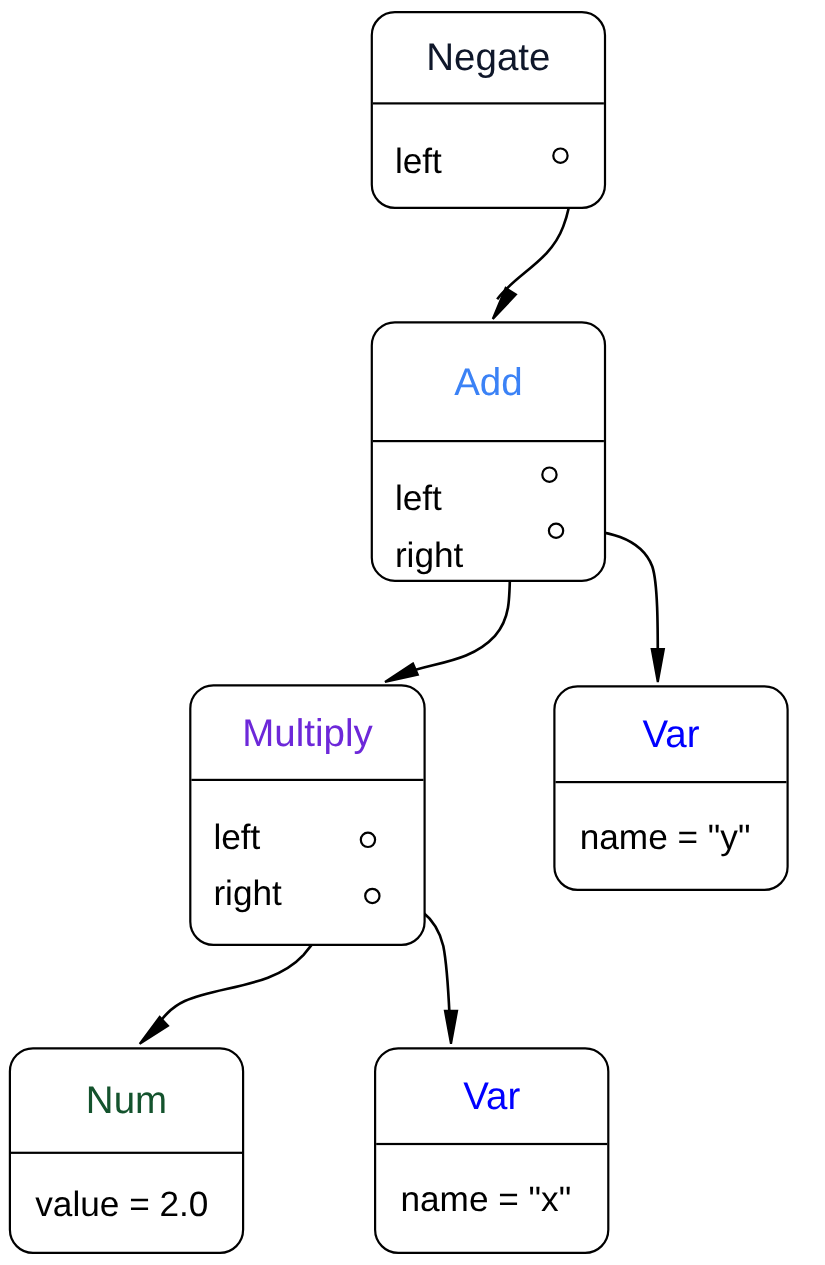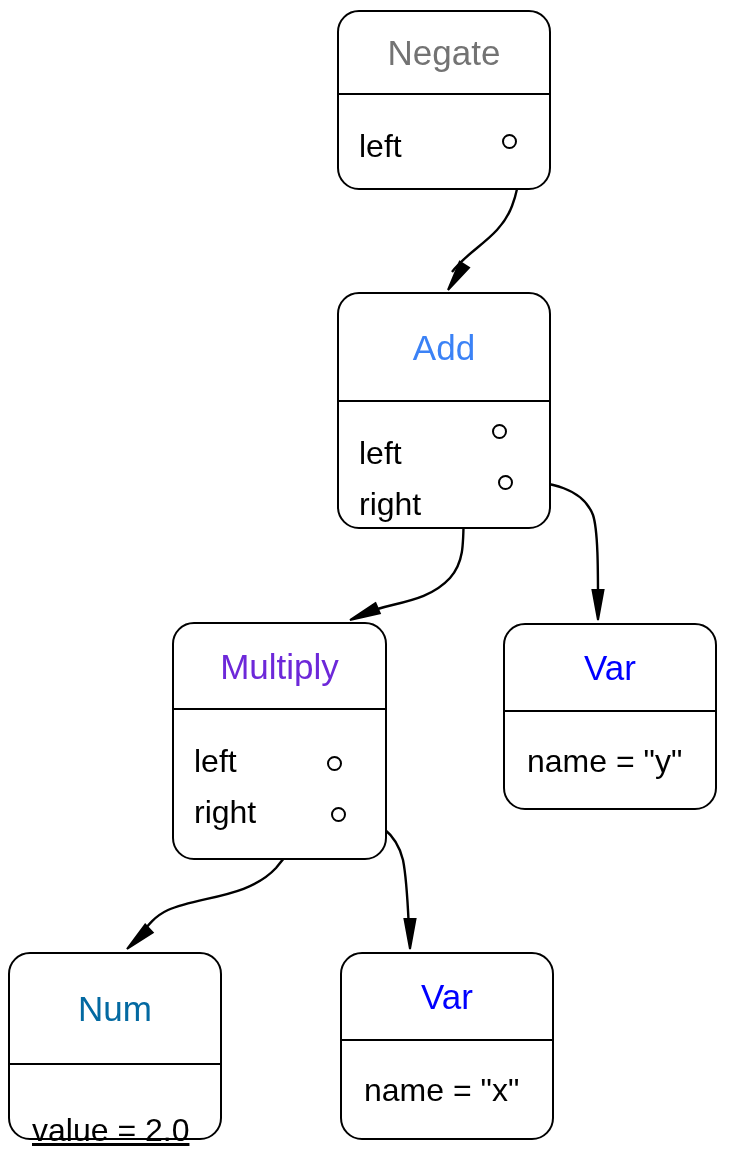--- a/index.html
+++ b/index.html
@@ -106,21 +106,21 @@
         <path d="M 145.2,924.5 L 127,949 L 152.7,932.6 Z" fill="#000000" stroke="#000000" stroke-width="2" stroke-linejoin="miter"></path>
       </g>
       <g>
         <path d="M 345,815 C 375,818 396,831 403,860 C 407,880 408,910 409,930" fill="none" stroke="#000000" stroke-width="2.4"></path>
         <path d="M 404.5,919.0 L 410,949 L 415.5,919.0 Z" fill="#000000" stroke="#000000" stroke-width="2" stroke-linejoin="miter"></path>
       </g>
     </svg>
 
   <div id="node-layer">
       <div class="node" style="left: 337px; top: 10px; width: 214px; height: 180px;">
-        <div class="node-title" style="height: 81px; color: #737373;">Negate</div>
+        <div class="node-title" style="height: 81px; color: #0f172a;">Negate</div>
         <div class="node-divider"></div>
         <div class="port" style="left: 163px; top: 122px;"></div>
         <div class="node-body" style="height: 93px;">
           <div class="field-row" style="height: 62px; margin-top: 20px;">
             <span style="color: rgb(0, 0, 0);">left</span>
           </div>
         </div>
       </div>
       <div class="node" style="left: 337px; top: 292px; width: 214px; height: 237px;">
         <div class="node-title" style="height: 106px; color: #3b82f6;">Add</div>
@@ -153,24 +153,24 @@
       <div class="node" style="left: 503px; top: 623px; width: 214px; height: 187px;">
         <div class="node-title" style="height: 85px; color: rgb(0, 0, 255);">Var</div>
         <div class="node-divider"></div>
         <div class="node-body" style="height: 96px;">
           <div class="attr-row" style="height: 50px; margin-top: 24px;">
             <span style="color: rgb(0, 0, 0);">name = "y"</span>
           </div>
         </div>
       </div>
       <div class="node" style="left: 8px; top: 952px; width: 214px; height: 188px;">
-        <div class="node-title" style="height: 109px; color: #0369a1;">Num</div>
+        <div class="node-title" style="height: 93px; color: #14532d;">Num</div>
         <div class="node-divider"></div>
         <div class="node-body" style="height: 97px;">
-          <div class="attr-row" style="height: 50px; margin-top: 40px; text-decoration: underline;">
+          <div class="attr-row" style="height: 50px; margin-top: 20px;">
             <span style="color: rgb(0, 0, 0);">value = 2.0</span>
           </div>
         </div>
       </div>
       <div class="node" style="left: 340px; top: 952px; width: 214px; height: 188px;">
         <div class="node-title" style="height: 85px; color: rgb(0, 0, 255);">Var</div>
         <div class="node-divider"></div>
         <div class="node-body" style="height: 97px;">
           <div class="attr-row" style="height: 50px; margin-top: 24px;">
             <span style="color: rgb(0, 0, 0);">name = "x"</span>

